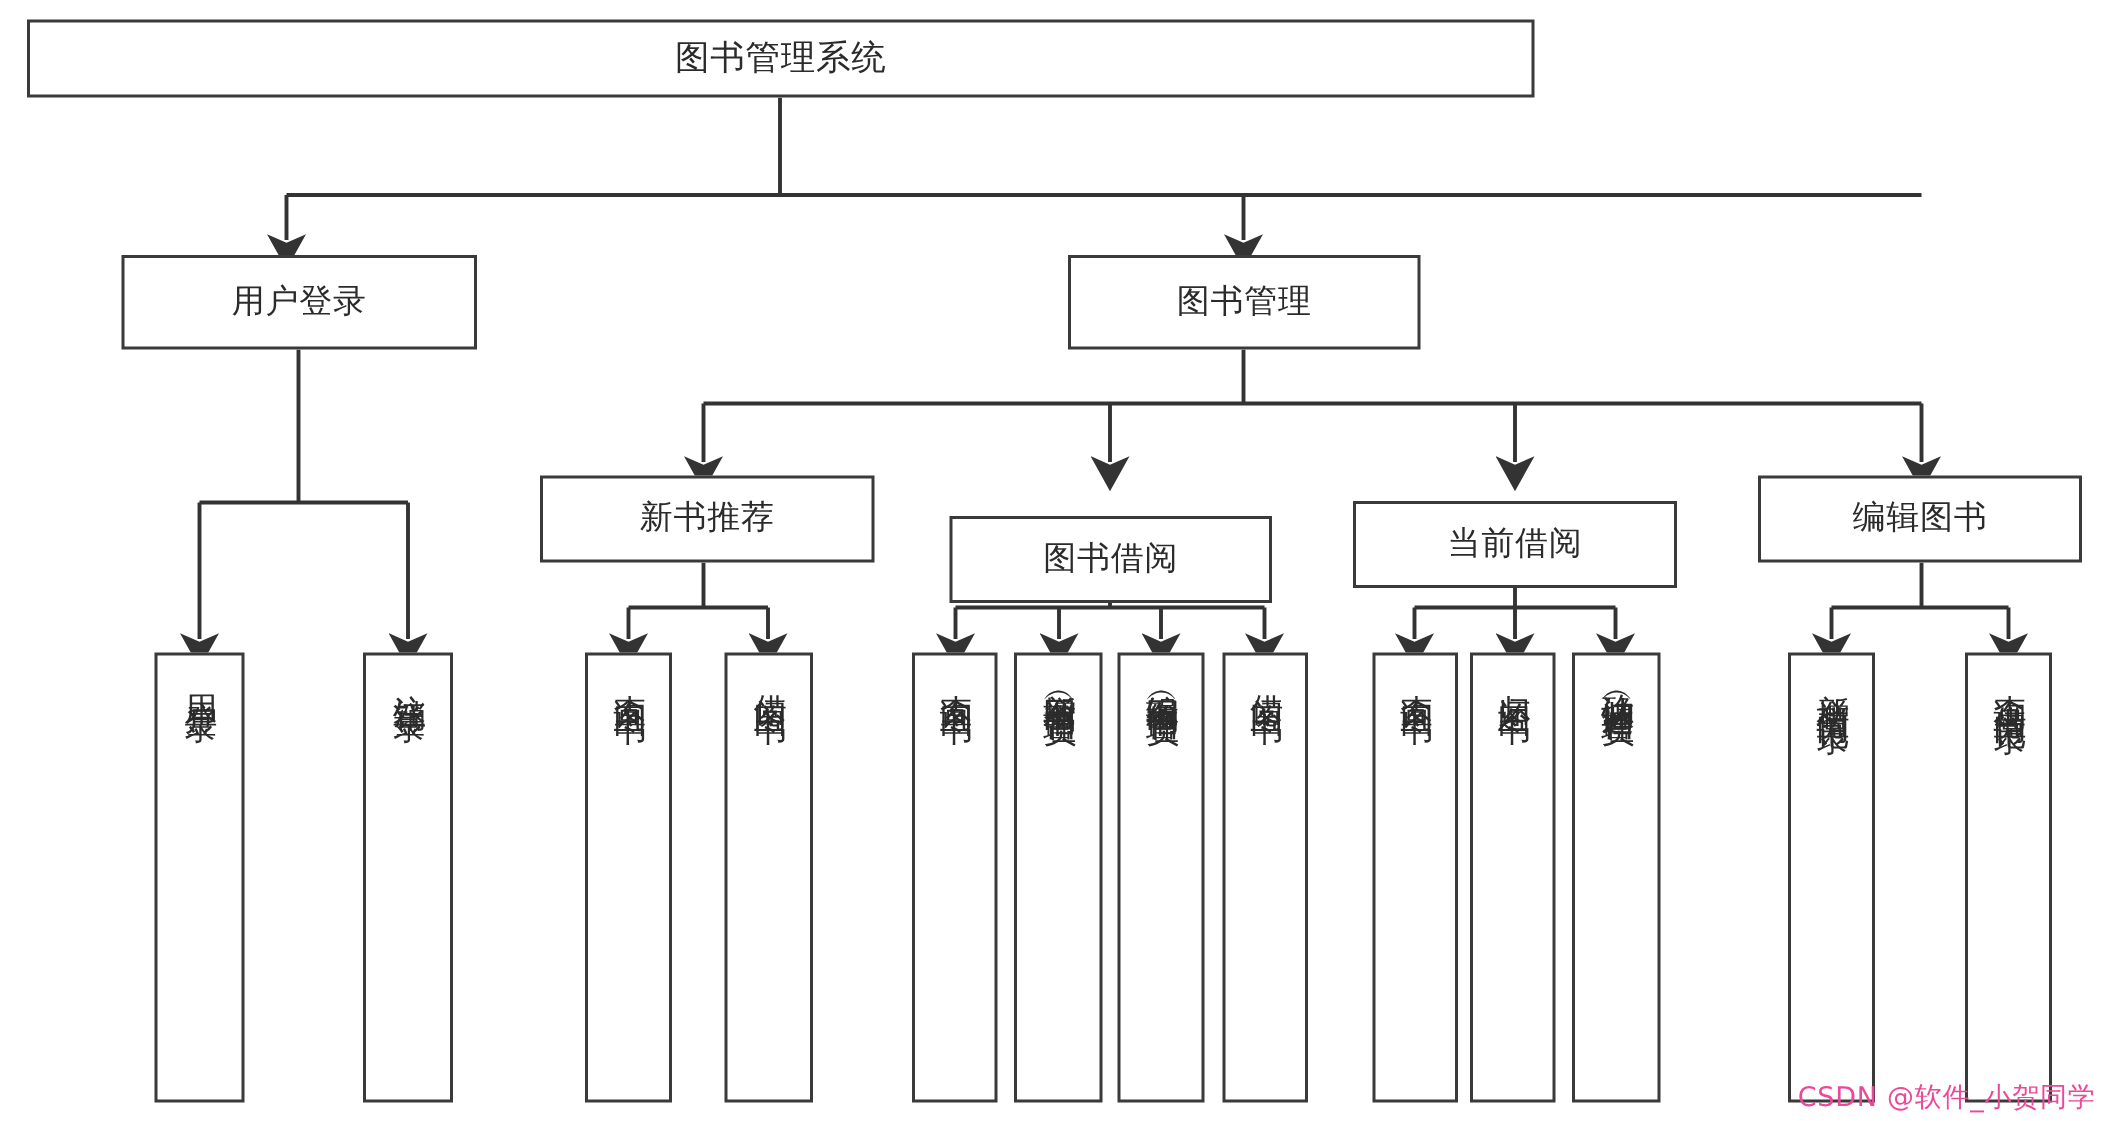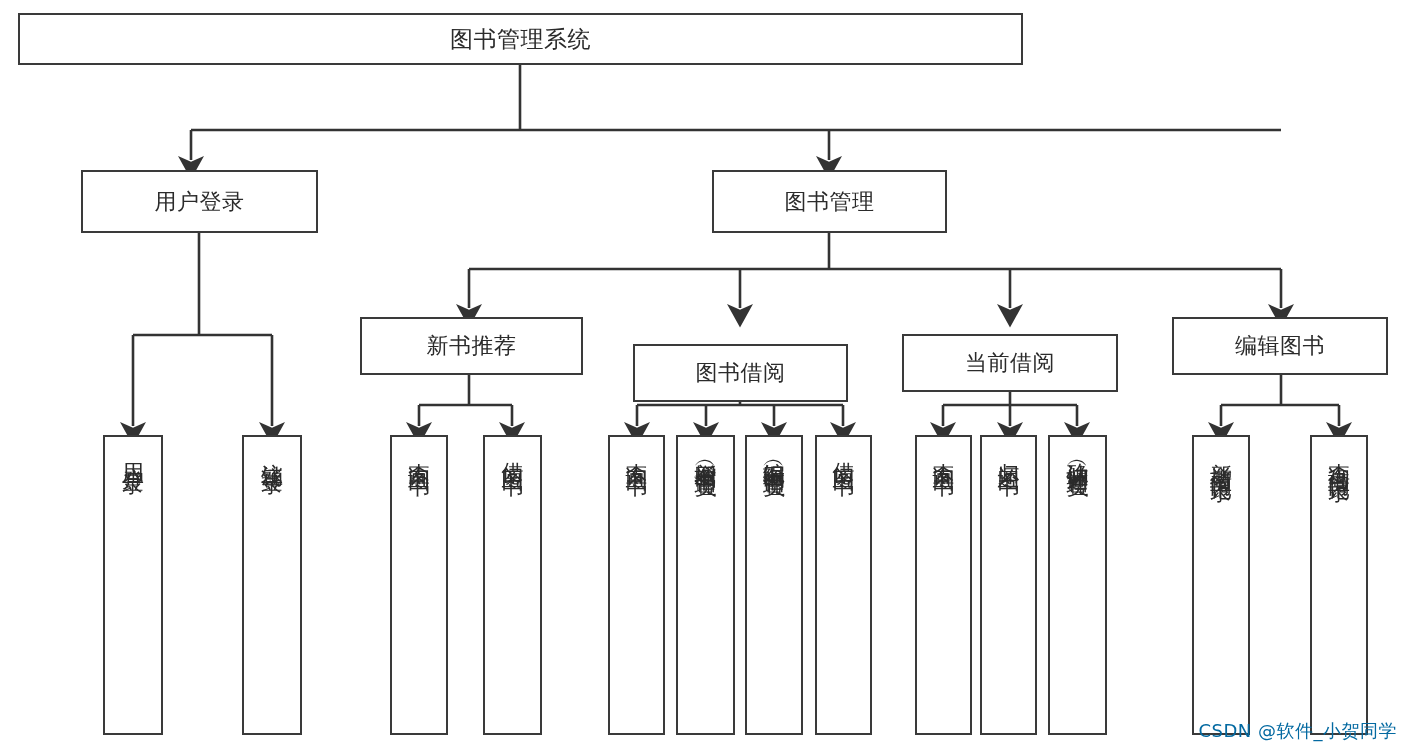--- a/index.html
+++ b/index.html
@@ -66,21 +66,21 @@
   }
   .node-box.leaf.tall-text .node-label {
     letter-spacing: 2px;
     max-height: 292px;
   }
   .watermark {
     position: absolute;
     right: 8px;
     bottom: 4px;
     font-size: 18px;
-    color: #0369a1;
+    color: #ec4899;
     white-space: nowrap;
     letter-spacing: 0.5px;
   }
 </style>
 </head>
 <body>
 
 <div id="diagram-root">
 
   <svg class="diagram-canvas" viewBox="0 0 1405 747">

